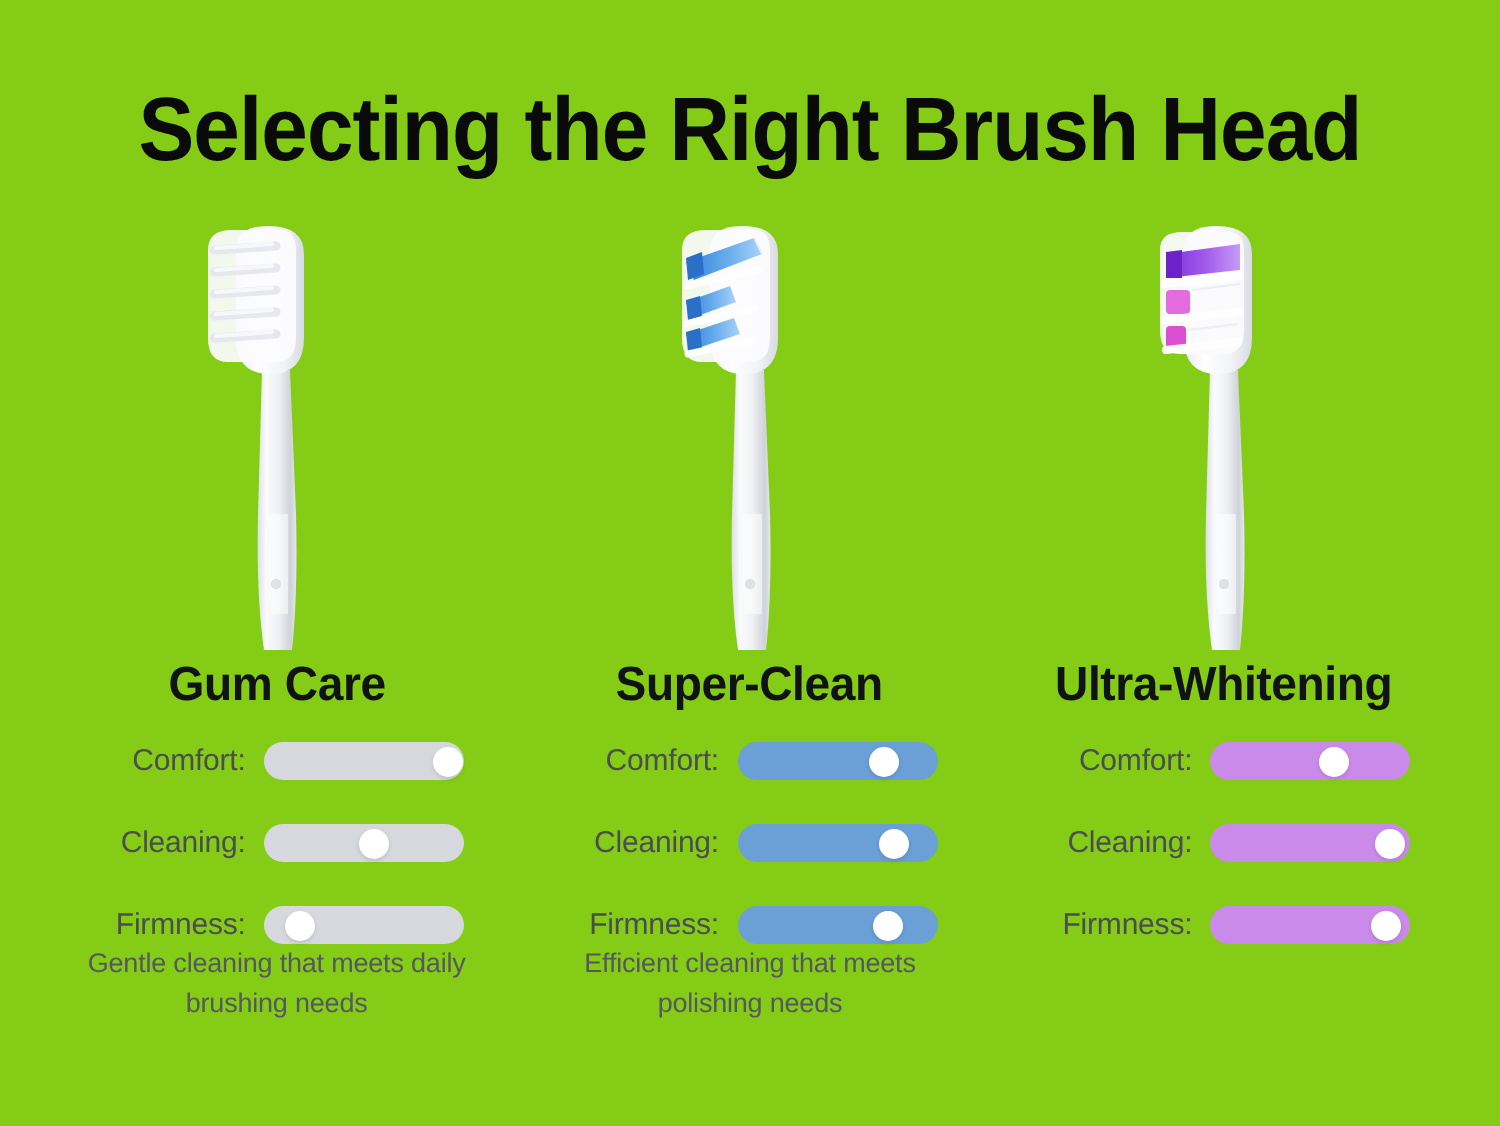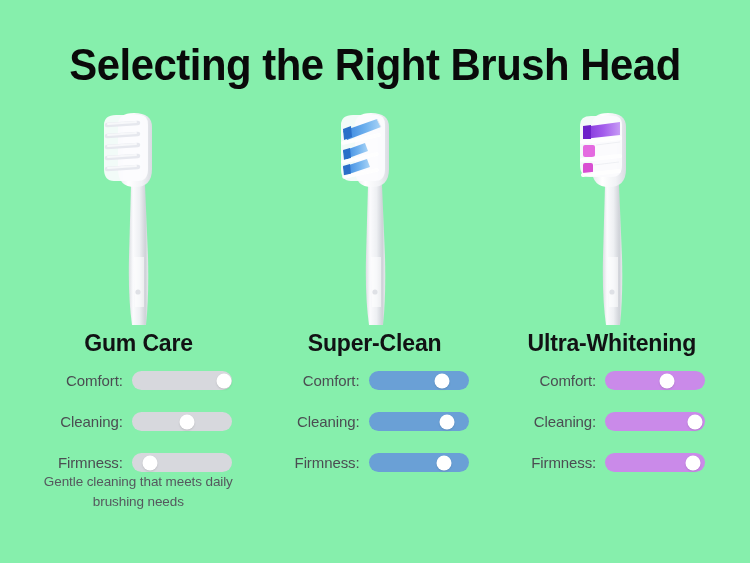--- a/index.html
+++ b/index.html
@@ -13,21 +13,21 @@
   body {
     background: #f2f3f7;
     font-family: "Liberation Sans", sans-serif;
     -webkit-font-smoothing: antialiased;
   }
 
   .poster {
     position: relative;
     width: 750px;
     height: 563px;
-    background: #86efac;
+    background: #84cc16;
     display: flex;
     flex-direction: column;
     justify-content: flex-end;
   }
 
   
   .title {
     text-align: center;
     font-size: 45px;
     line-height: 1;
@@ -276,20 +276,21 @@
           </div>
         </div>
         <div class="attr-row">
           <span class="attr-label">Firmness:</span>
           <div class="slider" style="background:#6aa0d6">
             <div class="slider-knob" style="left:75%"></div>
           </div>
         </div>
       </div>
 
+      <div class="desc">Efficient cleaning that meets polishing needs</div>
     </div>
 
     <div class="column">
       <div class="brush-wrap">
         <svg class="brush-svg" width="96" height="220" viewBox="0 0 96 220">
           <defs>
             <linearGradient id="handle3" x1="0" y1="0" x2="1" y2="0">
               <stop offset="0%" stop-color="#dcdee3"></stop>
               <stop offset="22%" stop-color="#fbfbfd"></stop>
               <stop offset="55%" stop-color="#eef0f3"></stop>

